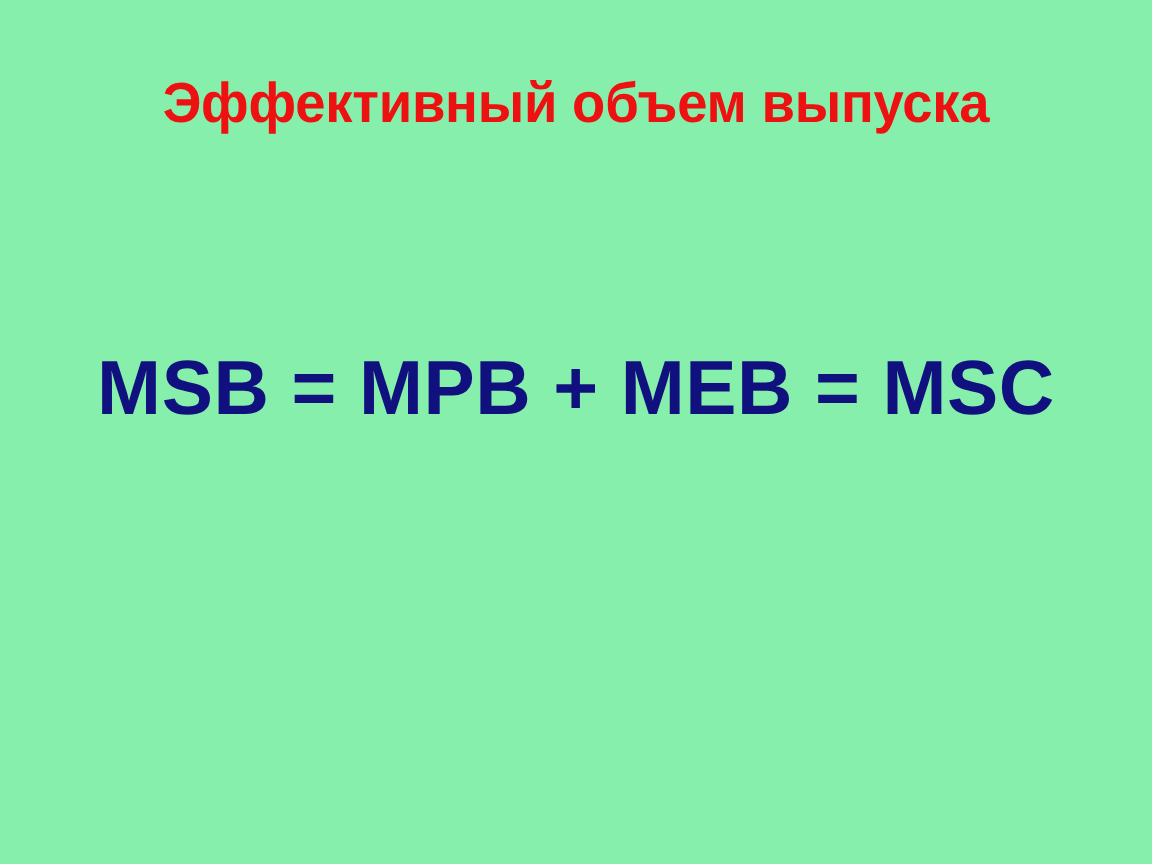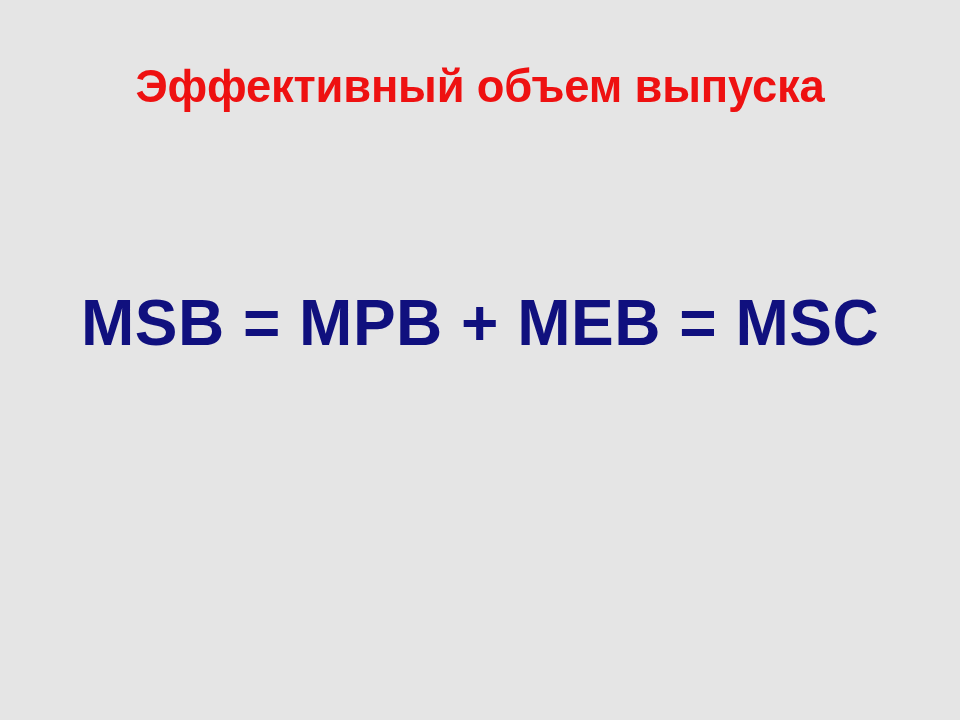--- a/index.html
+++ b/index.html
@@ -12,21 +12,21 @@
   body {
     font-family: "Liberation Sans", sans-serif;
     -webkit-font-smoothing: antialiased;
   }
 
   
   .slide {
     position: relative;
     width: 960px;
     height: 720px;
-    background: #e5e5e5;
+    background: #86efac;
     overflow: hidden;
   }
 
   
   .slide-title {
     position: absolute;
     left: 0;
     top: 58px;
     width: 960px;
     text-align: center;

